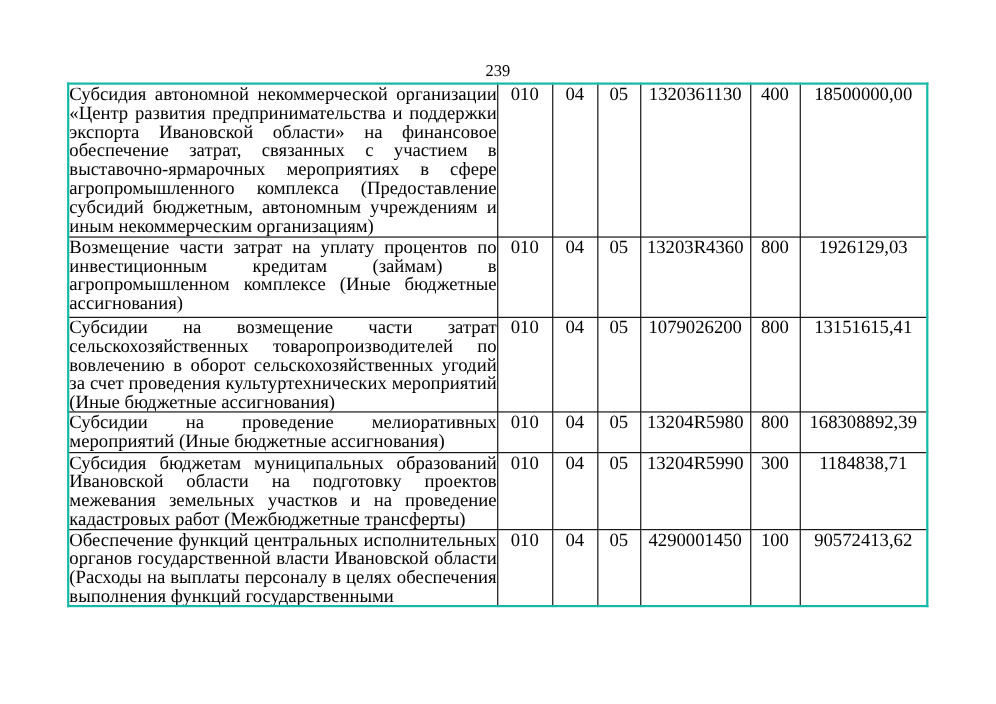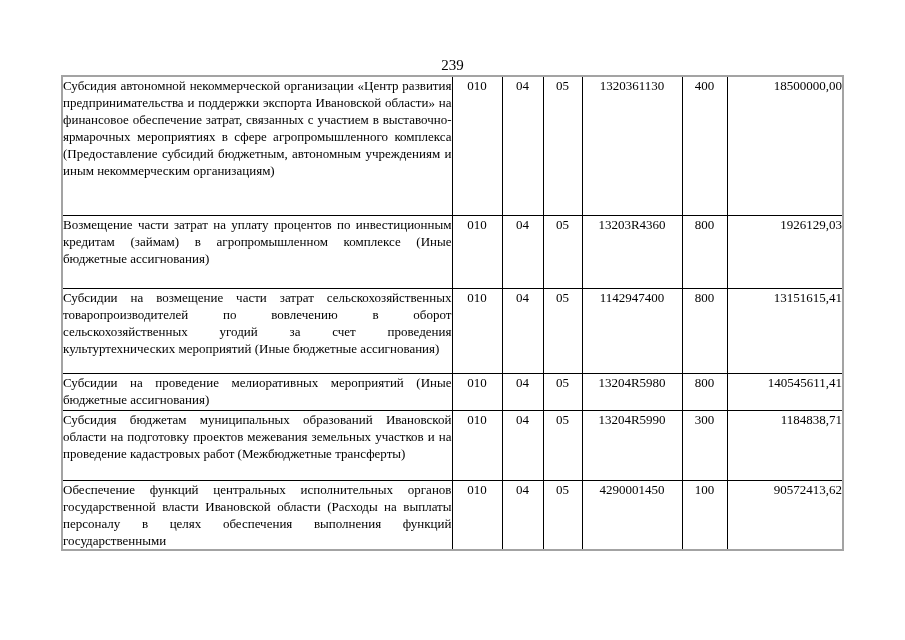--- a/index.html
+++ b/index.html
@@ -28,40 +28,40 @@
     line-height: 18px;
     margin-top: 16px;
   }
   table.budget-table {
     position: absolute;
     left: 61px;
     top: 75px;
     width: 781px;
     border-collapse: collapse;
     table-layout: fixed;
-    border: 2px solid #a3a3a3;
-    font-size: 13px;
+    border: 2px solid #14b8a6;
+    font-size: 17px;
     line-height: 17.1px;
   }
   table.budget-table td {
     border: 1px solid #000000;
     vertical-align: top;
     padding: 0;
     overflow: hidden;
   }
   td.desc {
     padding: 1px 4px 0 5px;
     text-align: justify;
   }
   td.num {
     text-align: center;
     padding-top: 1px;
   }
   td.amt {
-    text-align: right;
+    text-align: center;
     padding: 1px 5px 0 2px;
   }
   .desc-inner.clip {
     max-height: 69px;
     overflow: hidden;
   }
 </style>
 </head>
 <body>
 
@@ -102,34 +102,34 @@
         <td class="num">800</td>
         <td class="amt">1926129,03</td>
       </tr>
       <tr style="height:85px">
         <td class="desc">
             <div class="desc-inner">Субсидии на возмещение части затрат сельскохозяйственных товаропроизводителей по вовлечению в оборот сельскохозяйственных угодий за счет проведения культуртехнических мероприятий (Иные бюджетные ассигнования)</div>
           </td>
         <td class="num">010</td>
         <td class="num">04</td>
         <td class="num">05</td>
-        <td class="num">1142947400</td>
+        <td class="num">1079026200</td>
         <td class="num">800</td>
         <td class="amt">13151615,41</td>
       </tr>
       <tr style="height:37px">
         <td class="desc">
             <div class="desc-inner">Субсидии на проведение мелиоративных мероприятий (Иные бюджетные ассигнования)</div>
           </td>
         <td class="num">010</td>
         <td class="num">04</td>
         <td class="num">05</td>
         <td class="num">13204R5980</td>
         <td class="num">800</td>
-        <td class="amt">140545611,41</td>
+        <td class="amt">168308892,39</td>
       </tr>
       <tr style="height:70px">
         <td class="desc">
             <div class="desc-inner">Субсидия бюджетам муниципальных образований Ивановской области на подготовку проектов межевания земельных участков и на проведение кадастровых работ (Межбюджетные трансферты)</div>
           </td>
         <td class="num">010</td>
         <td class="num">04</td>
         <td class="num">05</td>
         <td class="num">13204R5990</td>
         <td class="num">300</td>

